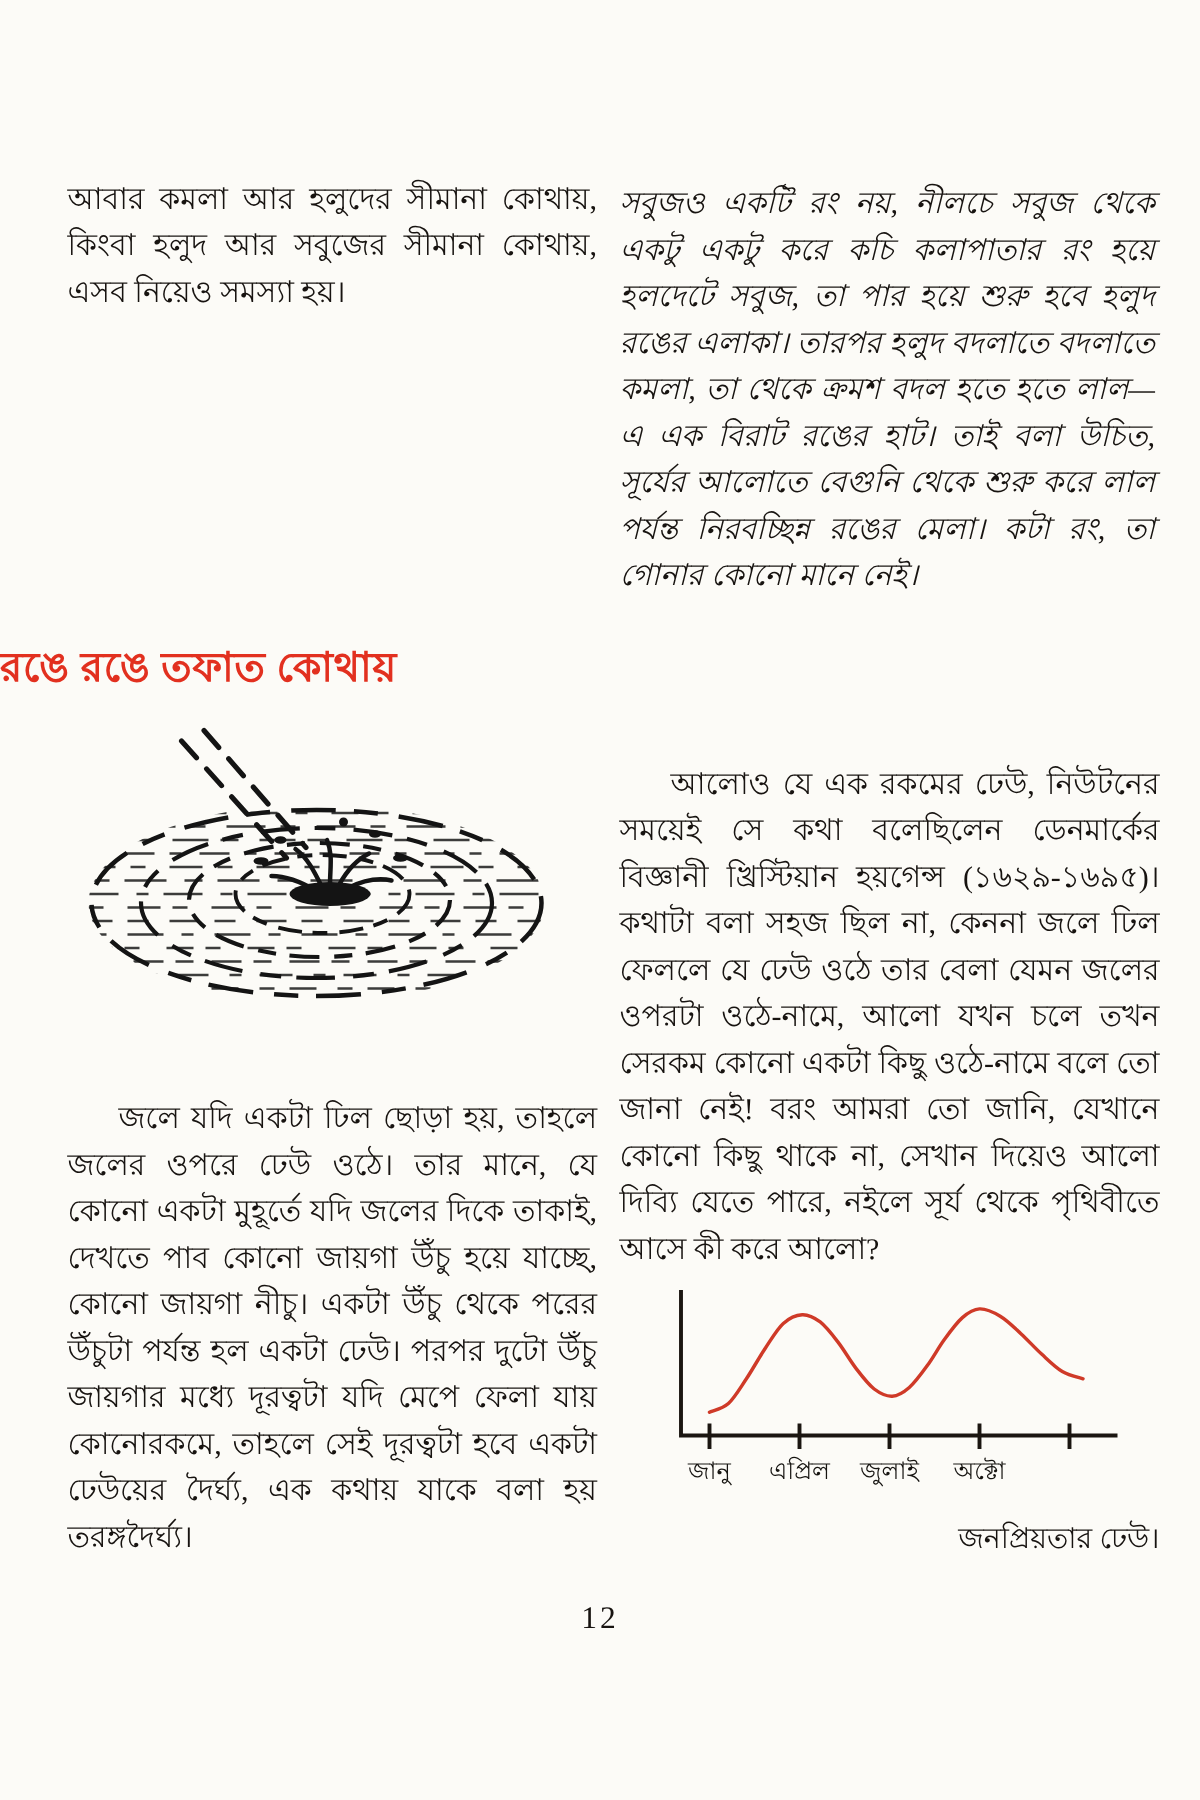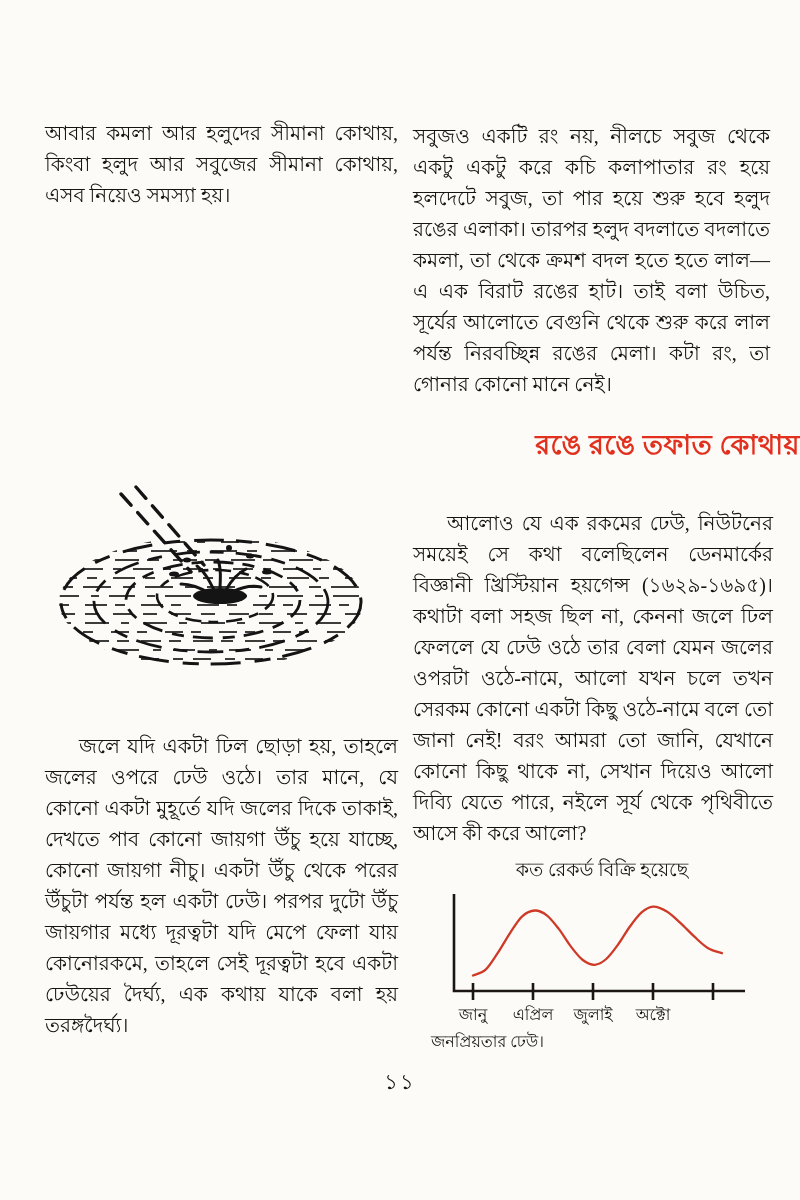--- a/index.html
+++ b/index.html
@@ -4,37 +4,37 @@
 <style>
   html,body{margin:0;padding:0;background:#ffffff;}
   .page{
     position:relative;width:800px;height:1200px;overflow:hidden;
     background:var(--paper,#fcfbf7);
     color:var(--text,#171310);
     font-family:"Liberation Serif","DejaVu Serif",serif;
   }
   .col{position:absolute;}
   .col-tl{left:45px;top:118px;width:353px;}
-  .col-tr{left:413px;top:121px;width:357px;}
+  .col-tr{left:413px;top:121px;width:357px;font-style:italic;}
   .col-ml{left:45px;top:472px;width:353px;}
   .col-mr{left:413px;top:472px;width:360px;}
   .para{margin:0;font-size:20px;line-height:31px;text-align:justify;}
   .para + .para{margin-top:0;}
   .indent{text-indent:34px;margin-top:36px;}
   .heading{
     position:absolute;top:424px;left:0;width:100%;margin:0;
-    text-align:right;font-size:27px;font-weight:bold;
+    text-align:left;font-size:27px;font-weight:bold;
     color:var(--heading-red,#e2301f);letter-spacing:.5px;
   }
   .figure{margin:8px 0 10px -2px;width:345px;height:215px;}
   .figure svg{display:block;width:345px;height:215px;}
   .chart{margin:6px 0 0 18px;width:342px;}
   .chart-title{text-align:center;font-size:19px;margin:0 0 2px 0;}
   .chart-plot{display:block;width:340px;height:140px;}
-  .chart-caption{text-align:left;font-size:16px;margin-top:0;}
+  .chart-caption{text-align:right;font-size:19px;margin-top:16px;}
   .page-number{
     position:absolute;top:1066px;left:0;width:100%;
     text-align:center;font-size:21px;letter-spacing:2px;
   }
 </style>
 </head>
 <body>
 
 <div class="page">
 
@@ -105,32 +105,31 @@
       </svg>
     </div>
 
     <p class="para indent">জলে যদি একটা ঢিল ছোড়া হয়, তাহলে জলের ওপরে ঢেউ ওঠে। তার মানে, যে কোনো একটা মুহূর্তে যদি জলের দিকে তাকাই, দেখতে পাব কোনো জায়গা উঁচু হয়ে যাচ্ছে, কোনো জায়গা নীচু। একটা উঁচু থেকে পরের উঁচুটা পর্যন্ত হল একটা ঢেউ। পরপর দুটো উঁচু জায়গার মধ্যে দূরত্বটা যদি মেপে ফেলা যায় কোনোরকমে, তাহলে সেই দূরত্বটা হবে একটা ঢেউয়ের দৈর্ঘ্য, এক কথায় যাকে বলা হয় তরঙ্গদৈর্ঘ্য।</p>
   </section>
 
   <section class="col col-mr">
     <p class="para indent">আলোও যে এক রকমের ঢেউ, নিউটনের সময়েই সে কথা বলেছিলেন ডেনমার্কের বিজ্ঞানী খ্রিস্টিয়ান হয়গেন্স (১৬২৯-১৬৯৫)। কথাটা বলা সহজ ছিল না, কেননা জলে ঢিল ফেললে যে ঢেউ ওঠে তার বেলা যেমন জলের ওপরটা ওঠে-নামে, আলো যখন চলে তখন সেরকম কোনো একটা কিছু ওঠে-নামে বলে তো জানা নেই! বরং আমরা তো জানি, যেখানে কোনো কিছু থাকে না, সেখান দিয়েও আলো দিব্যি যেতে পারে, নইলে সূর্য থেকে পৃথিবীতে আসে কী করে আলো?</p>
 
     <div class="chart">
-      <div class="chart-title">কত রেকর্ড বিক্রি হয়েছে</div>
       <svg id="record-chart-svg" class="chart-plot" viewBox="0 0 340 140">
           <path d="M 23 5 V 102 H 314" fill="none" stroke="#1b1611" stroke-width="2.6"></path>
           <line x1="42" y1="94" x2="42" y2="111" stroke="#1b1611" stroke-width="2.6"></line>
           <text x="42" y="131" text-anchor="middle" font-size="16" fill="#151310">জানু</text>
           <line x1="102" y1="94" x2="102" y2="111" stroke="#1b1611" stroke-width="2.6"></line>
           <text x="102" y="131" text-anchor="middle" font-size="16" fill="#151310">এপ্রিল</text>
           <line x1="162" y1="94" x2="162" y2="111" stroke="#1b1611" stroke-width="2.6"></line>
           <text x="162" y="131" text-anchor="middle" font-size="16" fill="#151310">জুলাই</text>
           <line x1="222" y1="94" x2="222" y2="111" stroke="#1b1611" stroke-width="2.6"></line>
           <text x="222" y="131" text-anchor="middle" font-size="16" fill="#151310">অক্টো</text>
           <line x1="282" y1="94" x2="282" y2="111" stroke="#1b1611" stroke-width="2.6"></line>
           <path d="M42.0 86.5 C44.1 85.5, 50.5 84.4, 54.6 80.7 C58.7 76.9, 62.5 70.3, 66.6 64.2 C70.7 58.0, 75.1 49.9, 79.2 43.8 C83.3 37.7, 87.1 31.0, 91.2 27.3 C95.3 23.6, 99.7 21.7, 103.8 21.5 C107.9 21.3, 111.8 23.3, 115.8 26.3 C119.8 29.4, 123.8 34.7, 127.8 39.9 C131.8 45.1, 135.8 52.2, 139.8 57.4 C143.8 62.6, 147.8 67.9, 151.8 71.0 C155.8 74.0, 159.9 76.0, 163.8 75.8 C167.7 75.6, 171.3 73.4, 175.2 70.0 C179.1 66.6, 183.3 60.8, 187.2 55.4 C191.1 50.1, 194.7 43.3, 198.6 38.0 C202.5 32.6, 206.7 26.8, 210.6 23.4 C214.5 20.0, 217.8 17.8, 222.0 17.6 C226.2 17.4, 231.2 19.7, 235.8 22.5 C240.4 25.2, 245.0 29.9, 249.6 34.1 C254.2 38.3, 258.8 43.5, 263.4 47.7 C268.0 51.9, 272.6 56.6, 277.2 59.3 C281.8 62.1, 288.7 63.4, 291.0 64.2" fill="none" stroke="#cf3a28" stroke-width="2.3" stroke-linecap="round" stroke-linejoin="round"></path>
         </svg>
       <div class="chart-caption">জনপ্রিয়তার ঢেউ।</div>
     </div>
   </section>
 
-  <div class="page-number">১১</div>
+  <div class="page-number">12</div>
 </div>
 
 </body></html>

